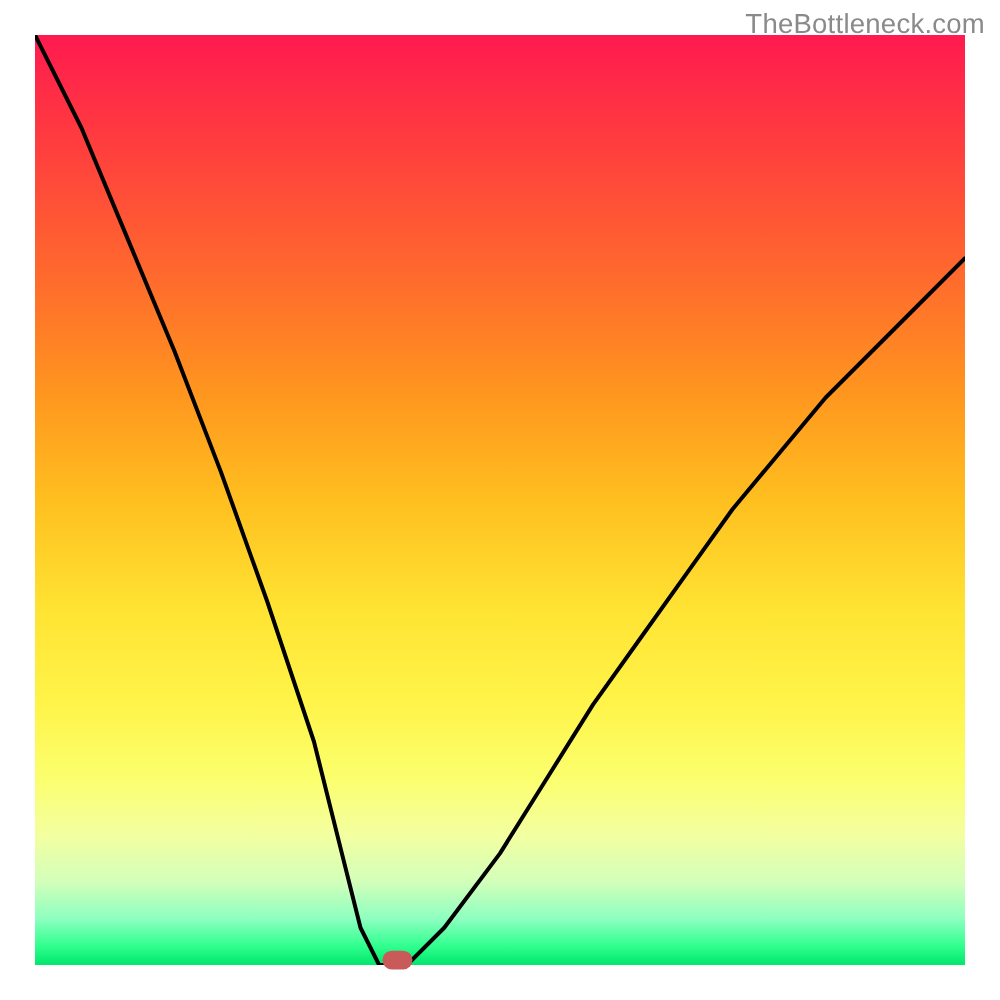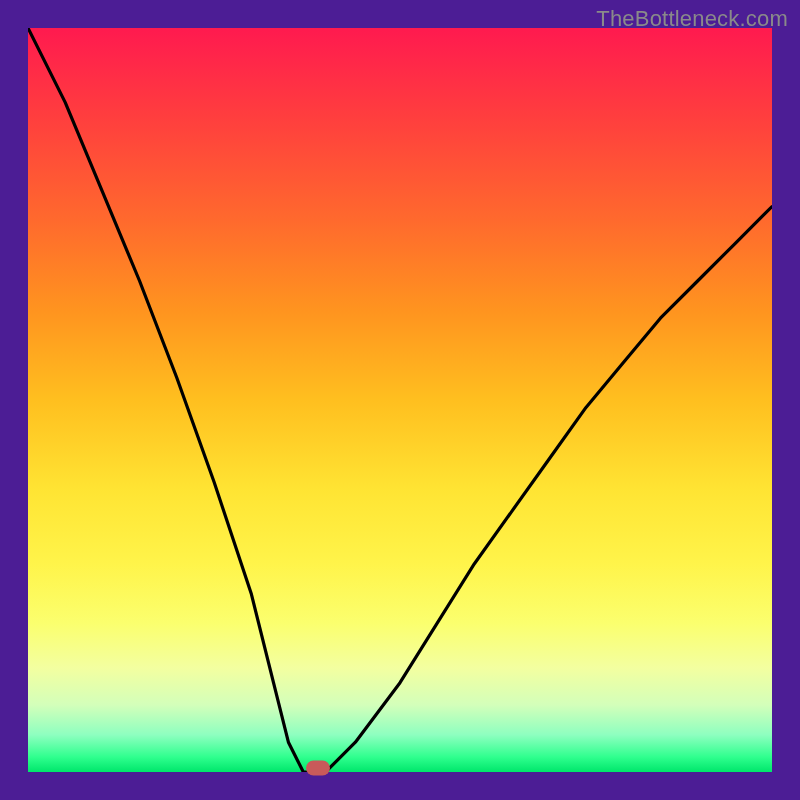--- a/index.html
+++ b/index.html
@@ -8,21 +8,21 @@
     width: 800px;
     height: 800px;
     overflow: hidden;
     background: #000;
     font-family: Arial, Helvetica, sans-serif;
   }
   .frame {
     position: relative;
     width: 800px;
     height: 800px;
-    background: #4c1d95;
+    background: #ffffff;
   }
   .plot-area {
     position: absolute;
     left: 28px;
     top: 28px;
     width: 744px;
     height: 744px;
     background: linear-gradient(
       to bottom,
       #ff1a4f 0%,

